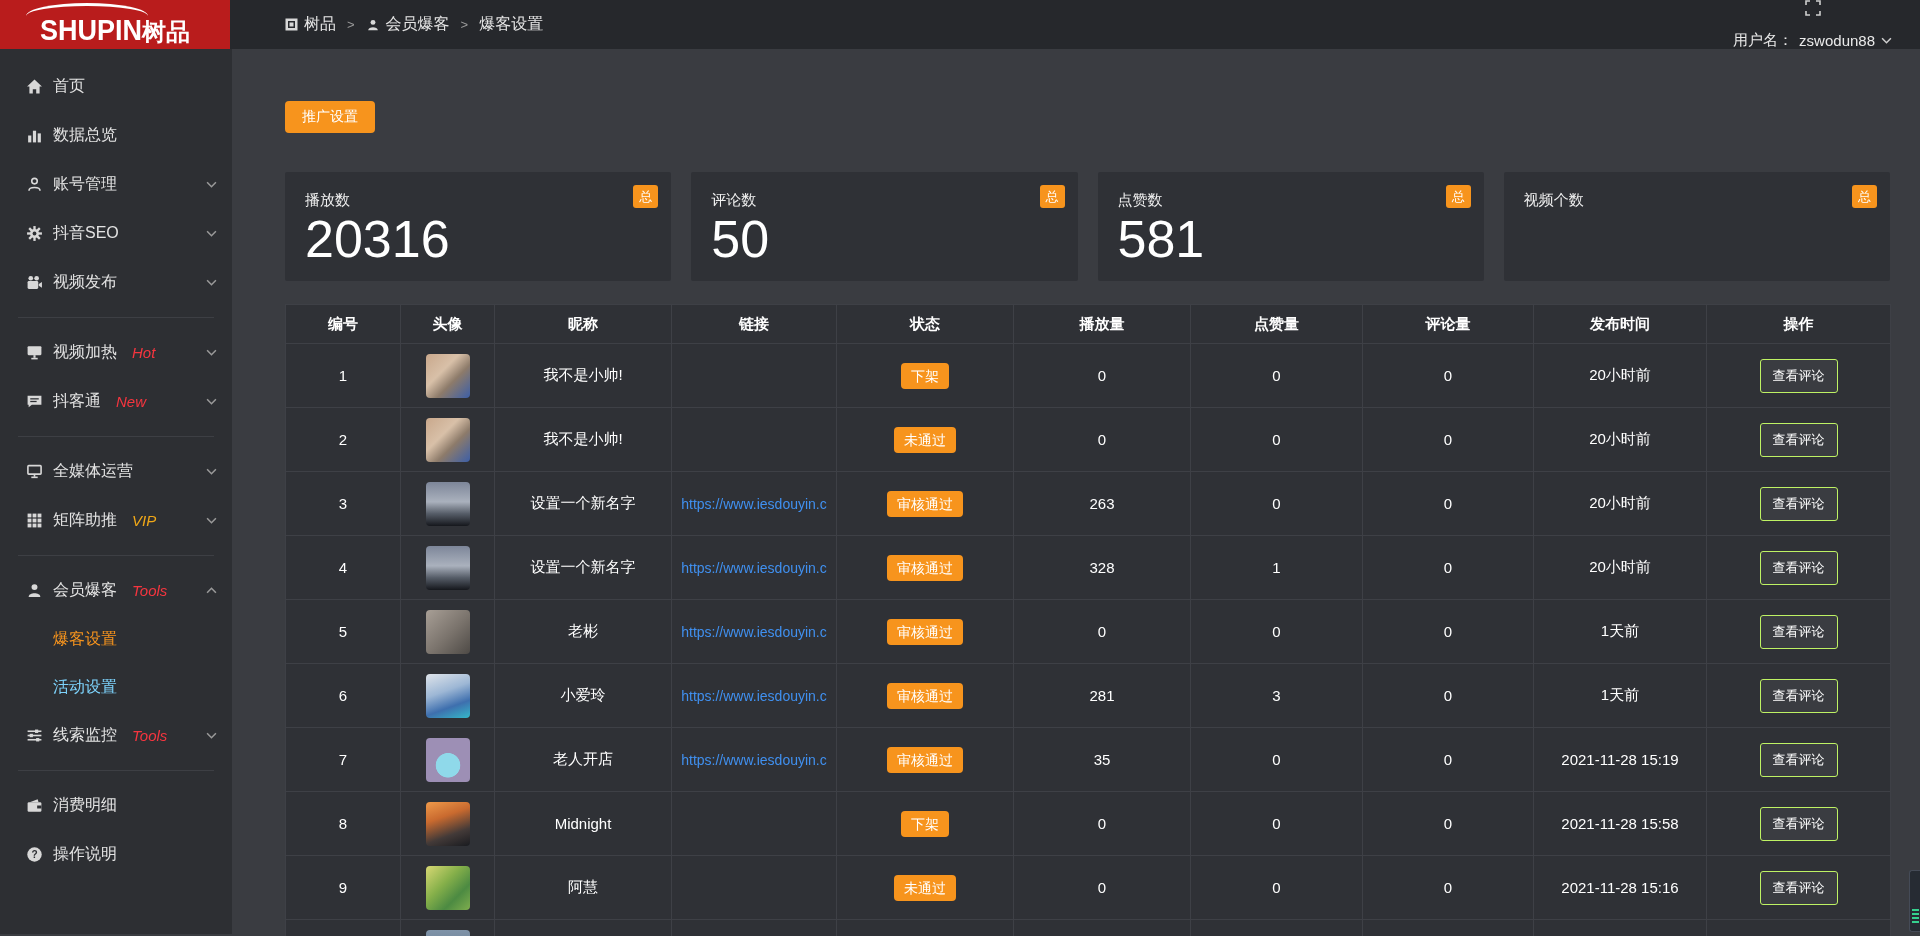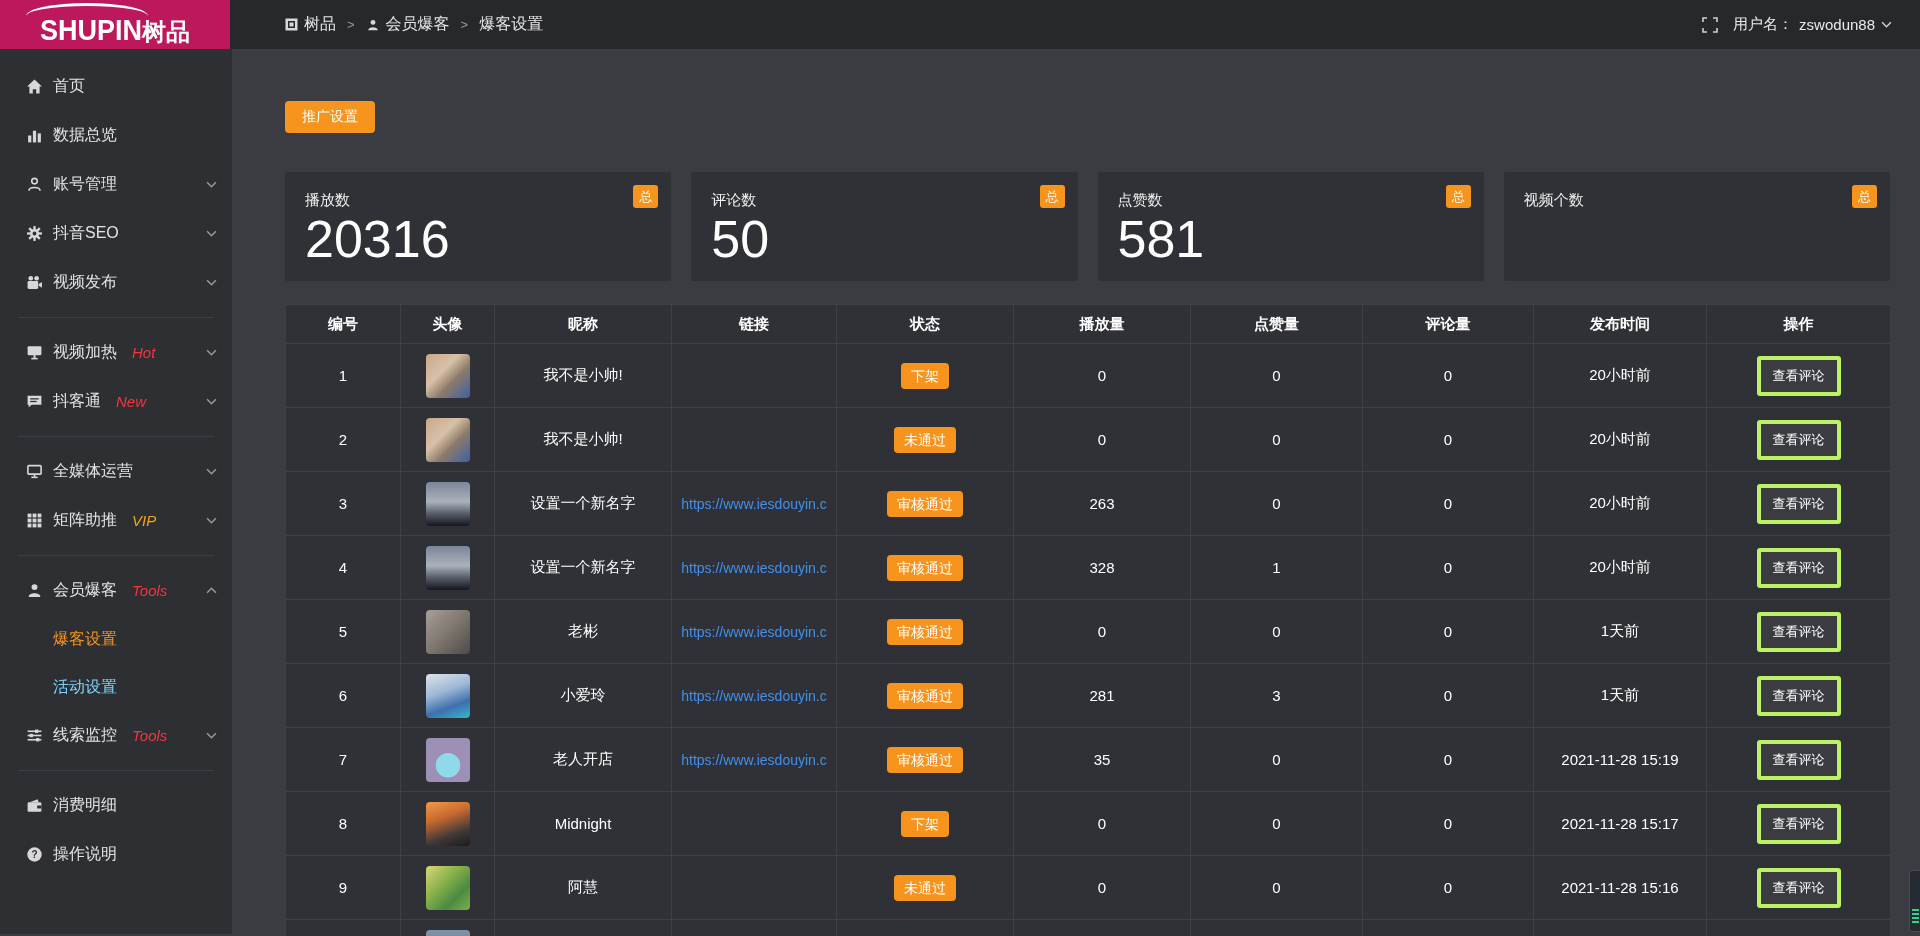--- a/index.html
+++ b/index.html
@@ -4,28 +4,28 @@
 <style>
   * { margin:0; padding:0; box-sizing:border-box; }
   html,body { width:1920px; height:936px; overflow:hidden; }
   body {
     background:#3a3c41;
     font-family:"Liberation Sans","DejaVu Sans",sans-serif;
     color:#fff; position:relative;
   }
   
   .topbar { position:fixed; top:0; left:0; width:1920px; height:49px; background:#26282c; display:flex; z-index:20; }
-  .logo { width:230px; height:49px; position:relative; display:flex; align-items:flex-end; justify-content:center; padding-bottom:5px; background:#be185d; cursor:pointer; }
+  .logo { width:230px; height:49px; position:relative; display:flex; align-items:flex-end; justify-content:center; padding-bottom:5px; background:#b91c1c; cursor:pointer; }
   .logo-arc { position:absolute; top:3px; left:26px; width:122px; height:13px; border-top:3px solid #fff; border-radius:50% 50% 0 0 / 100% 100% 0 0; }
   .logo-en { font-size:27px; font-weight:bold; letter-spacing:0px; line-height:1; transform:scaleY(1.08); }
   .logo-cjk { font-size:24px; font-weight:bold; line-height:1; }
   .breadcrumb { flex:1; display:flex; align-items:center; padding-left:55px; gap:11px; font-size:16px; color:#e6e6e6; }
   .bc-item { display:flex; align-items:center; gap:6px; cursor:pointer; }
   .bc-sep { color:#9a9a9a; font-size:13px; }
-  .topbar-right { display:flex; align-items:center; gap:15px; padding-right:28px; font-size:15px; color:#eaeaea; }
+  .topbar-right { display:flex; align-items:center; gap:15px; padding-right:28px; font-size:15px; color:#eaeaea;flex-direction:column; }
   .fullscreen-btn { display:flex; cursor:pointer; }
   .user-drop { display:flex; align-items:center; gap:6px; cursor:pointer; }
   
   .sidebar { position:fixed; top:49px; left:0; bottom:2px; width:232px; background:#2d2f33; z-index:15; }
   .menu { padding-top:13px; }
   .m-item { height:49px; display:flex; align-items:center; padding:0 15px 0 25px; font-size:16px; color:#e3e3e3; cursor:pointer; }
   .mi-icon { width:18px; height:18px; margin-right:10px; display:flex; align-items:center; justify-content:center; flex-shrink:0; }
   .mi-badge { margin-left:15px; font-style:italic; font-weight:normal; font-size:15px; color:#f5353f; }
   .mi-badge.gold { color:#f0a818; }
   .mi-chev { margin-left:auto; display:flex; }
@@ -45,21 +45,21 @@
   th, td { border:1px solid #3e4046; text-align:center; overflow:hidden; white-space:nowrap; vertical-align:middle; }
   thead tr { height:39px; }
   th { font-size:15px; font-weight:600; color:#fff; }
   tbody tr { height:64px; }
   td { font-size:15px; color:#fff; }
   .link-cell { font-size:14px; padding:0 2px; }
   .link-cell a { color:#4090f0; text-decoration:none; cursor:pointer; }
   .avatar { width:44px; height:44px; border-radius:4px; margin:0 auto; }
   .status-badge { display:inline-block; background:#f7941d; color:#fff; font-size:14px; padding:6px 10px; border-radius:4px; line-height:1; }
   .status-badge:empty { display:none; }
-  .action-btn { background:#3a3c41; border:4px solid #bef264; color:#fff; font-size:13px; padding:7px 12px; border-radius:3px; cursor:pointer; font-family:inherit; }
+  .action-btn { background:#3a3c41; border:1px solid #bef264; color:#fff; font-size:13px; padding:7px 12px; border-radius:3px; cursor:pointer; font-family:inherit; }
   .action-btn:empty { display:none; }
   
   [data-avatar="boy"]      { background:linear-gradient(135deg,#c9a88c 0%,#d8c0a8 38%,#8d7b6a 62%,#3c5fa8 100%); }
   [data-avatar="sky"]      { background:linear-gradient(180deg,#7d8699 0%,#aab1bd 45%,#565d68 72%,#15171c 100%); }
   [data-avatar="portrait"] { background:linear-gradient(135deg,#a89f96 0%,#7a736c 55%,#4e4a46 100%); }
   [data-avatar="girl"]     { background:linear-gradient(160deg,#dfe4ea 0%,#9db7d5 40%,#3e6fae 70%,#35b8c9 100%); }
   [data-avatar="cartoon"]  { background:radial-gradient(circle at 50% 62%,#8fd9ea 0 34%,#9d8fb5 36%); }
   [data-avatar="sunset"]   { background:linear-gradient(160deg,#f09a4a 0%,#c96a2f 35%,#433a38 70%,#191b20 100%); }
   [data-avatar="plants"]   { background:linear-gradient(135deg,#d8d874 0%,#86b04a 40%,#4c8a42 70%,#7fae4e 100%); }
   [data-avatar="blue"]     { background:linear-gradient(180deg,#7f93a8 0%,#5d7186 100%); }
@@ -503,21 +503,21 @@
         <td>8</td>
         <td>
             <div class="avatar" data-avatar="sunset"></div>
           </td>
         <td>Midnight</td>
         <td class="link-cell"><a></a></td>
         <td><span class="status-badge">下架</span></td>
         <td>0</td>
         <td>0</td>
         <td>0</td>
-        <td>2021-11-28 15:17</td>
+        <td>2021-11-28 15:58</td>
         <td><button class="action-btn">查看评论</button></td>
       </tr>
       <tr>
         <td>9</td>
         <td>
             <div class="avatar" data-avatar="plants"></div>
           </td>
         <td>阿慧</td>
         <td class="link-cell"><a></a></td>
         <td><span class="status-badge">未通过</span></td>

